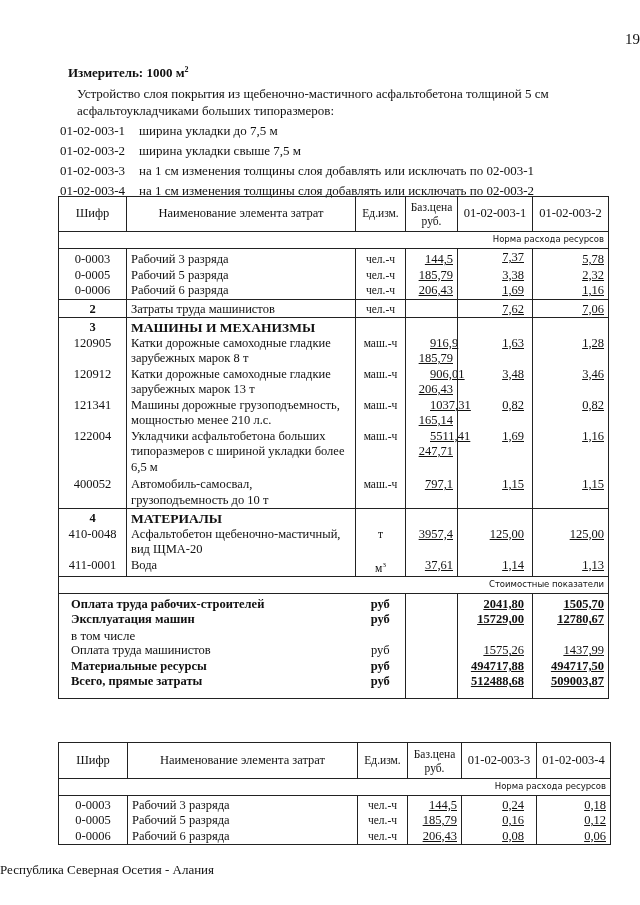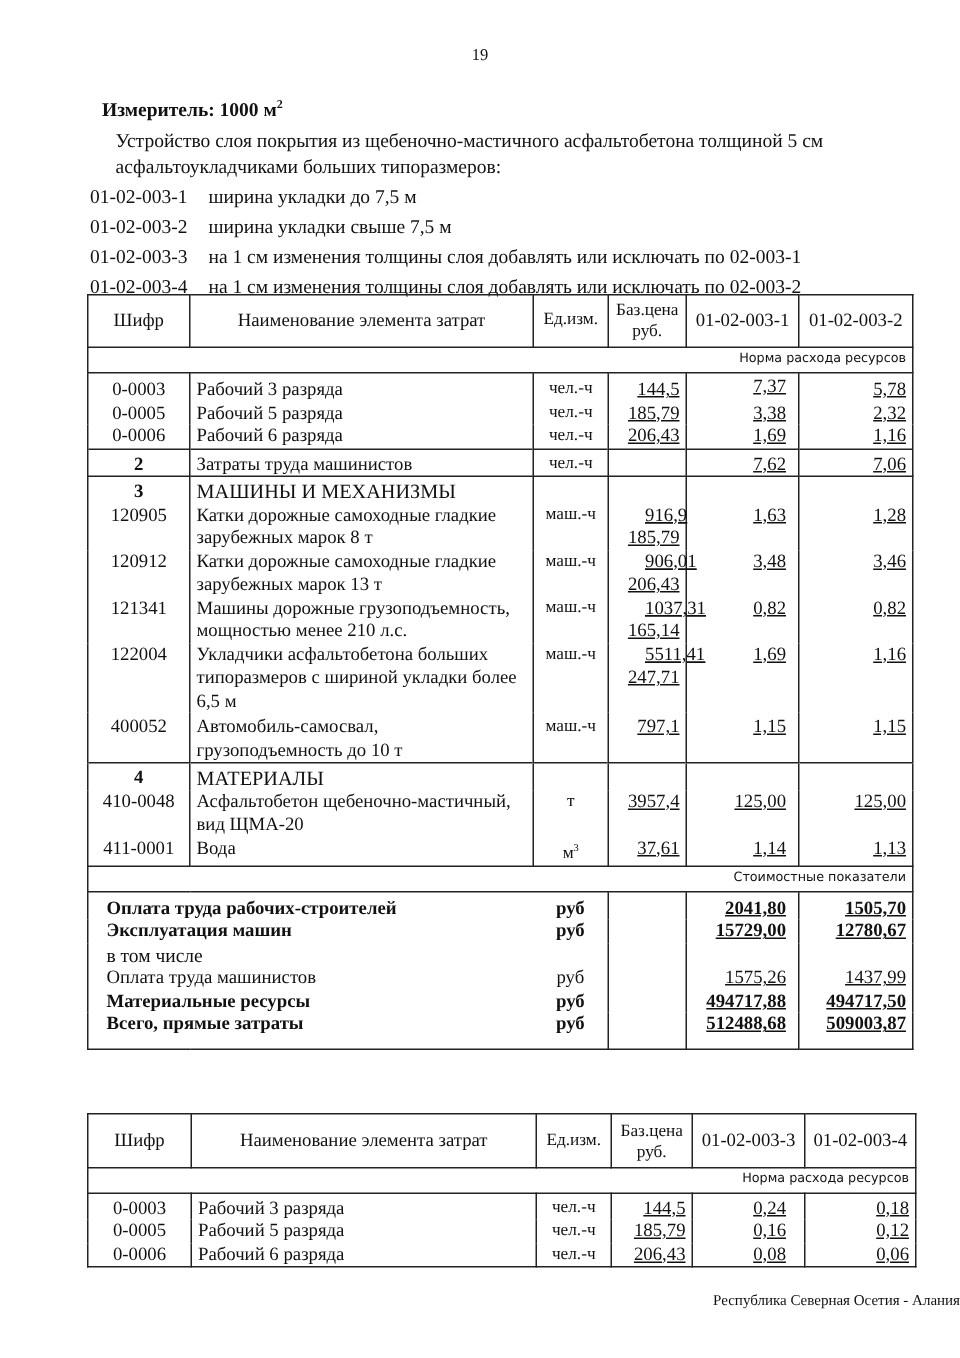--- a/index.html
+++ b/index.html
@@ -2,45 +2,45 @@
 <html><head>
 <meta charset="utf-8">
 <style>
   html, body { margin: 0; padding: 0; background: #ffffff; }
   body {
     width: 640px; height: 905px; position: relative; overflow: hidden;
     font-family: "Liberation Serif", "DejaVu Serif", serif;
     color: #111; font-size: 13px;
   }
   .abs { position: absolute; }
-  .page-num { top: 31px; left: 0; width: 640px; text-align: center; font-size: 11px; }
+  .page-num { top: 31px; left: 0; width: 640px; text-align: right; font-size: 15px; }
   .measure { top: 65px; left: 68px; font-weight: bold; font-size: 13px; }
   .measure sup { font-size: 8px; vertical-align: 5px; }
   .desc { left: 77px; font-size: 13px; }
   .variant { left: 60px; font-size: 13px; white-space: nowrap; }
   .variant .code { display: inline-block; width: 79px; }
 
   table.t { position: absolute; border-collapse: collapse; table-layout: fixed; font-size: 12.5px; }
   table.t td { padding: 0 4px; vertical-align: top; line-height: 15.5px; }
   .bl { border-left: 1px solid #222; margin-left: 31px; }
   .br { border-right: 1px solid #222; }
   .bt { border-top: 1px solid #222; }
   .bb { border-bottom: 1px solid #222; }
   .hdr td { text-align: center; vertical-align: middle !important; border: 1px solid #222; font-size: 12.5px; }
   .hdr .two { line-height: 14px; }
   .sub td { border: 1px solid #222; text-align: right; font-family: "DejaVu Sans", sans-serif; font-size: 8.5px; height: 16px; vertical-align: middle !important; padding-right: 8px; }
   .c { text-align: center; }
   .r { text-align: right; text-decoration: underline; }
   .bold { font-weight: bold; }
   .u { text-decoration: underline; margin-left: 20px; }
   .unit { font-size: 11.5px; }
-  .grp { font-weight: normal; font-size: 13.5px; }
+  .grp { font-weight: bold; font-size: 13.5px; }
   .sum td { line-height: 17.5px; }
   .sum .lbl { padding-left: 12px; }
-  .footer { top: 862px; left: 0; width: 640px; text-align: right; font-size: 10px; }
+  .footer { top: 862px; left: 0; width: 640px; text-align: left; font-size: 13px; }
 </style>
 </head>
 <body>
 
 <div class="abs page-num">19</div>
 
 <div class="abs measure"><span>Измеритель: 1000 м</span><sup>2</sup></div>
 
 <div class="abs desc" style="top:86px">Устройство слоя покрытия из щебеночно-мастичного асфальтобетона толщиной 5 см</div>
 <div class="abs desc" style="top:103px">асфальтоукладчиками больших типоразмеров:</div>

